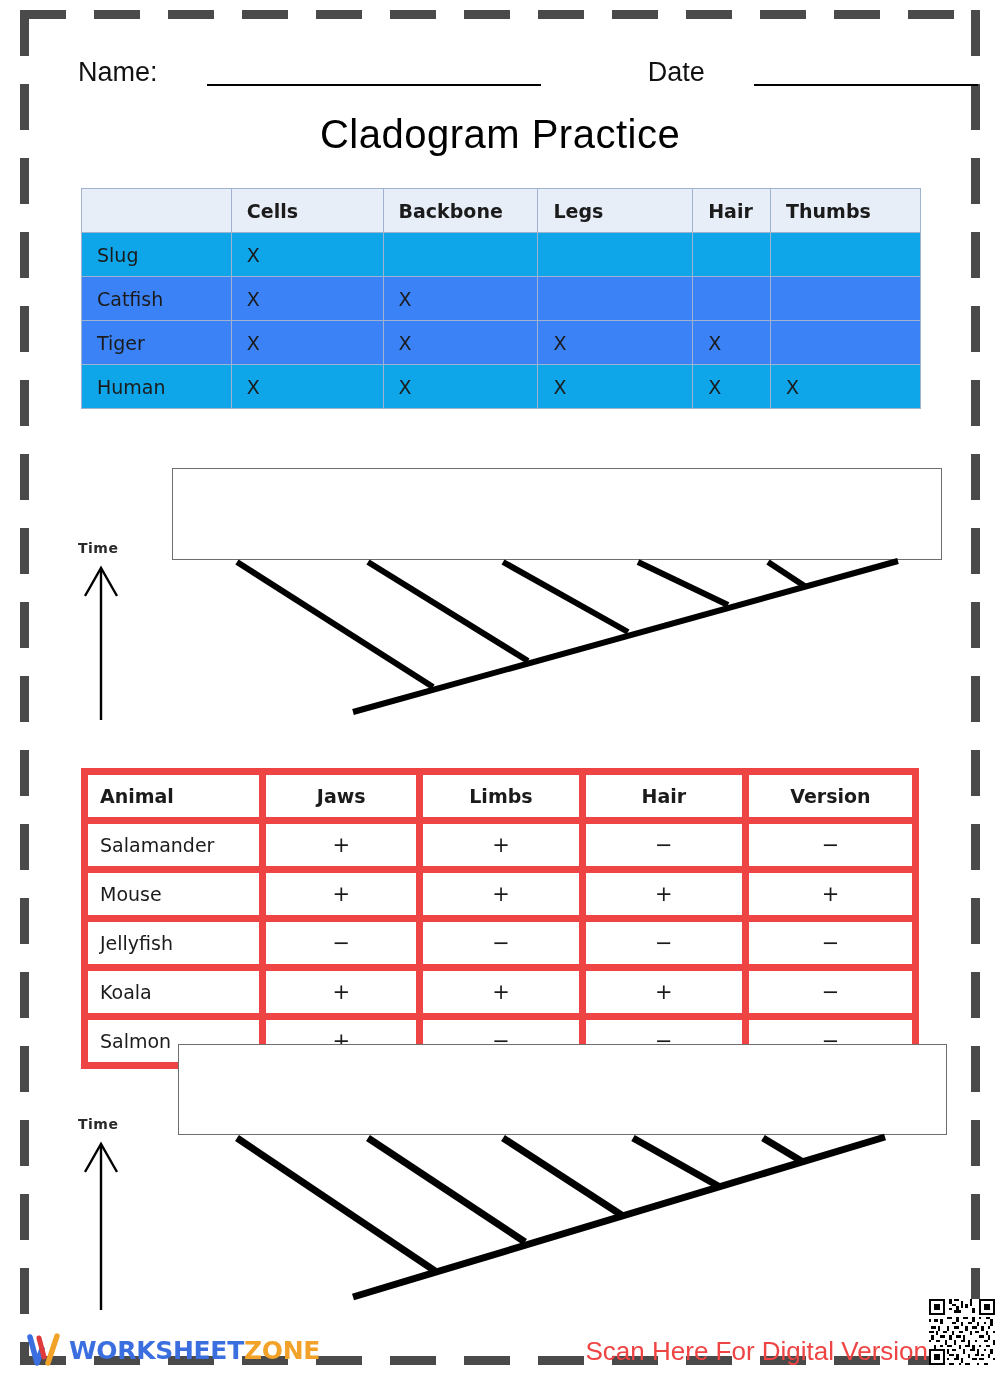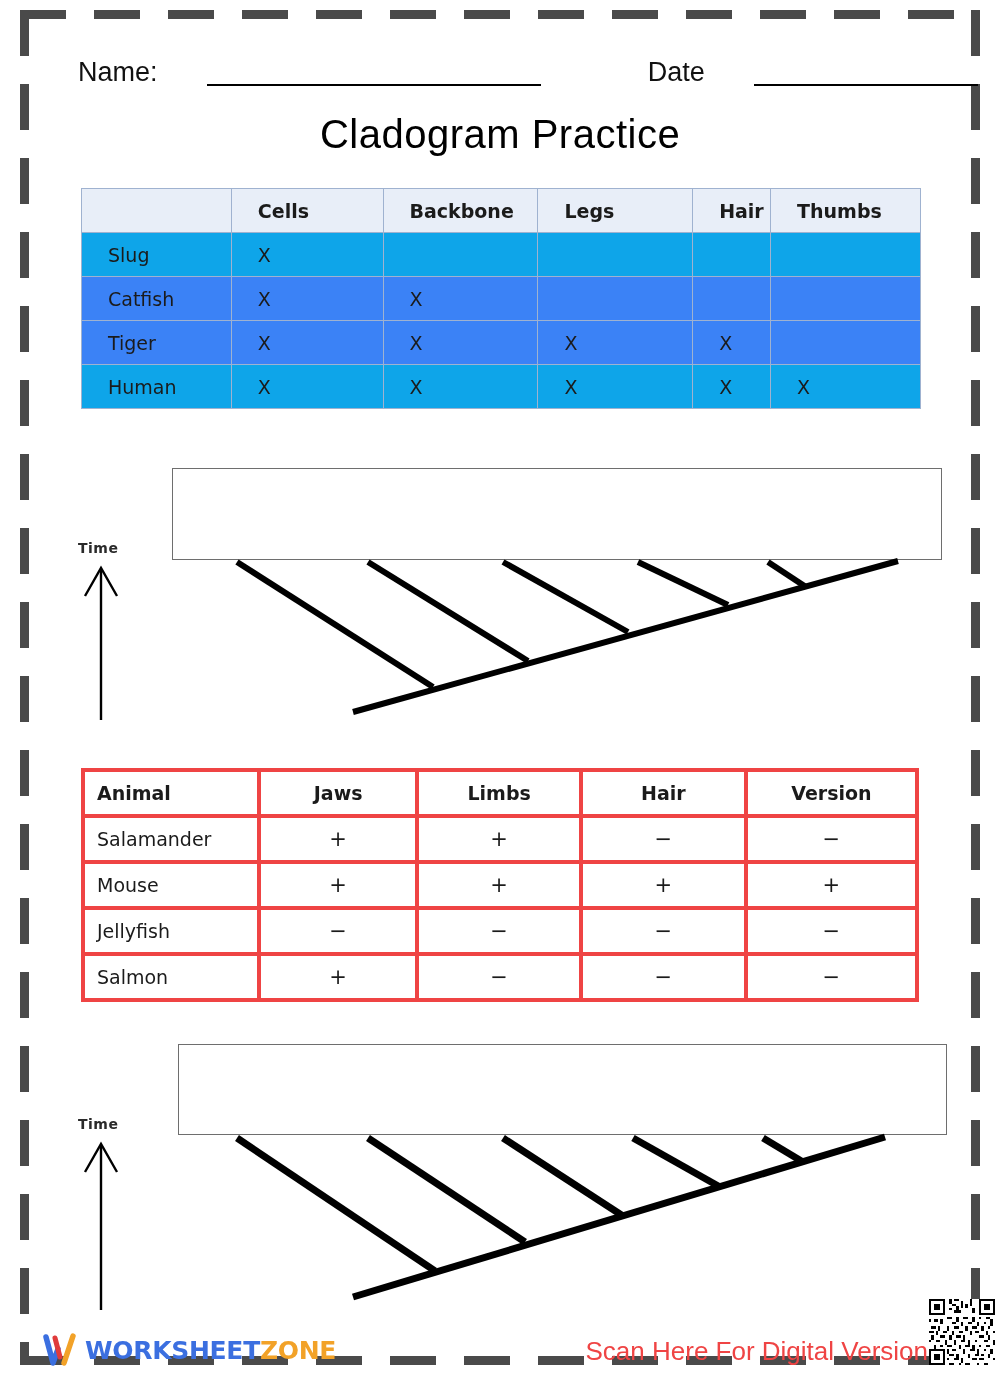--- a/index.html
+++ b/index.html
@@ -56,42 +56,42 @@
   
   .tbl{position:absolute;border-collapse:collapse;}
   #table-traits{
     left:81px;top:188px;width:840px;
     border:1px solid #9fb2d0;
   }
   #table-traits td,#table-traits th{
     border:1px solid #9fb2d0;
     font-family:"DejaVu Sans", sans-serif;
     font-size:19px;color:#1b1b1b;
-    padding:9px 0 9px 26px;
+    padding:9px 0 9px 15px;
     text-align:left;vertical-align:middle;
     height:25px;
   }
   #table-traits th{font-weight:bold;}
   #table-traits .rowlight{background:#3b82f6;margin-left:37px;}
   #table-traits .rowdark{background:#0ea5e9;}
   #table-traits .head{background:#e8eef8;}
   .c-animal{width:150px;}
   .c-cells{width:152px;}
   .c-back{width:155px;}
   .c-legs{width:155px;}
   .c-hair{width:78px;}
   .c-thumb{width:150px;}
 
   
   #table-animals{
     left:81px;top:768px;width:838px;
     border:1px solid #3a3a3a;
   }
   #table-animals td,#table-animals th{
-    border:4px solid #ef4444;background:#fff;
+    border:7px solid #ef4444;background:#fff;
     font-family:"DejaVu Sans", sans-serif;
     font-size:19px;color:#1b1b1b;
     height:26px;padding:8px 0;
     vertical-align:middle;
   }
   #table-animals th{font-weight:bold;text-align:center;}
   #table-animals th.first,#table-animals td.first{
     text-align:left;padding-left:12px;width:162px;
   }
   #table-animals td.mark{text-align:center;font-size:21px;}
@@ -119,21 +119,21 @@
   #time-arrow-2{left:80px;top:1132px;}
 
   
   .clado{position:absolute;}
   #cladogram-1{left:180px;top:548px;}
   #cladogram-2{left:180px;top:1124px;}
 
   
   .footer{position:absolute;left:0;right:0;bottom:0;height:58px;}
   .logo{
-    position:absolute;left:42px;bottom:5px;
+    position:absolute;left:26px;bottom:5px;
     display:flex;align-items:center;height:40px;
   }
   .logo-mark{width:40px;height:34px;margin-right:3px;}
   .logo-text{
     font-family:"DejaVu Sans", sans-serif;
     font-size:25px;font-weight:bold;letter-spacing:-.3px;
   }
   .logo-text .w1{color:#3b6fe0;}
   .logo-text .w2{color:#f2a228;}
   .scan-text{
@@ -272,20 +272,27 @@
         <td class="mark">+</td>
         <td class="mark">+</td>
         <td class="mark">+</td>
         <td class="mark">+</td>
       </tr>
       <tr>
         <td class="first">Jellyfish</td>
         <td class="mark">−</td>
         <td class="mark">−</td>
         <td class="mark">−</td>
+        <td class="mark">−</td>
+      </tr>
+      <tr>
+        <td class="first">Koala</td>
+        <td class="mark">+</td>
+        <td class="mark">+</td>
+        <td class="mark">+</td>
         <td class="mark">−</td>
       </tr>
       <tr>
         <td class="first">Salmon</td>
         <td class="mark">+</td>
         <td class="mark">−</td>
         <td class="mark">−</td>
         <td class="mark">−</td>
       </tr>
     </tbody>

